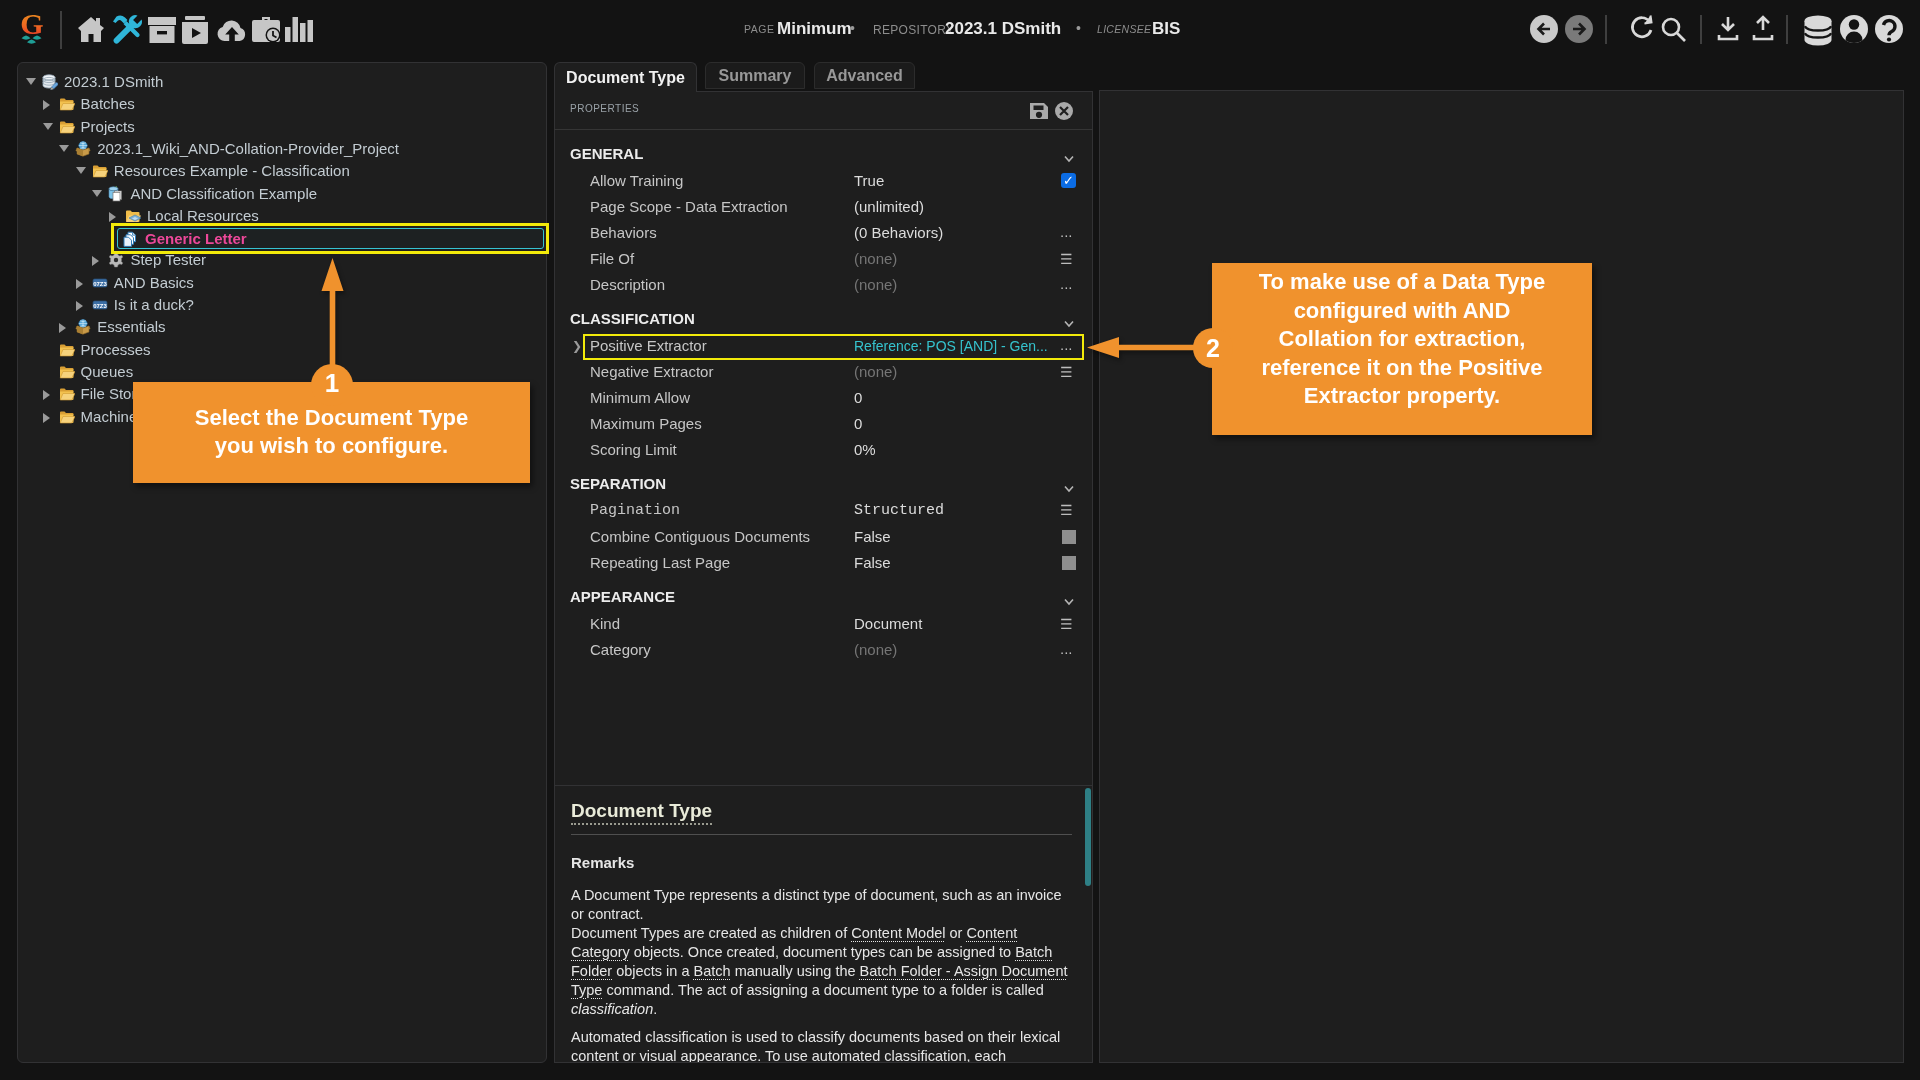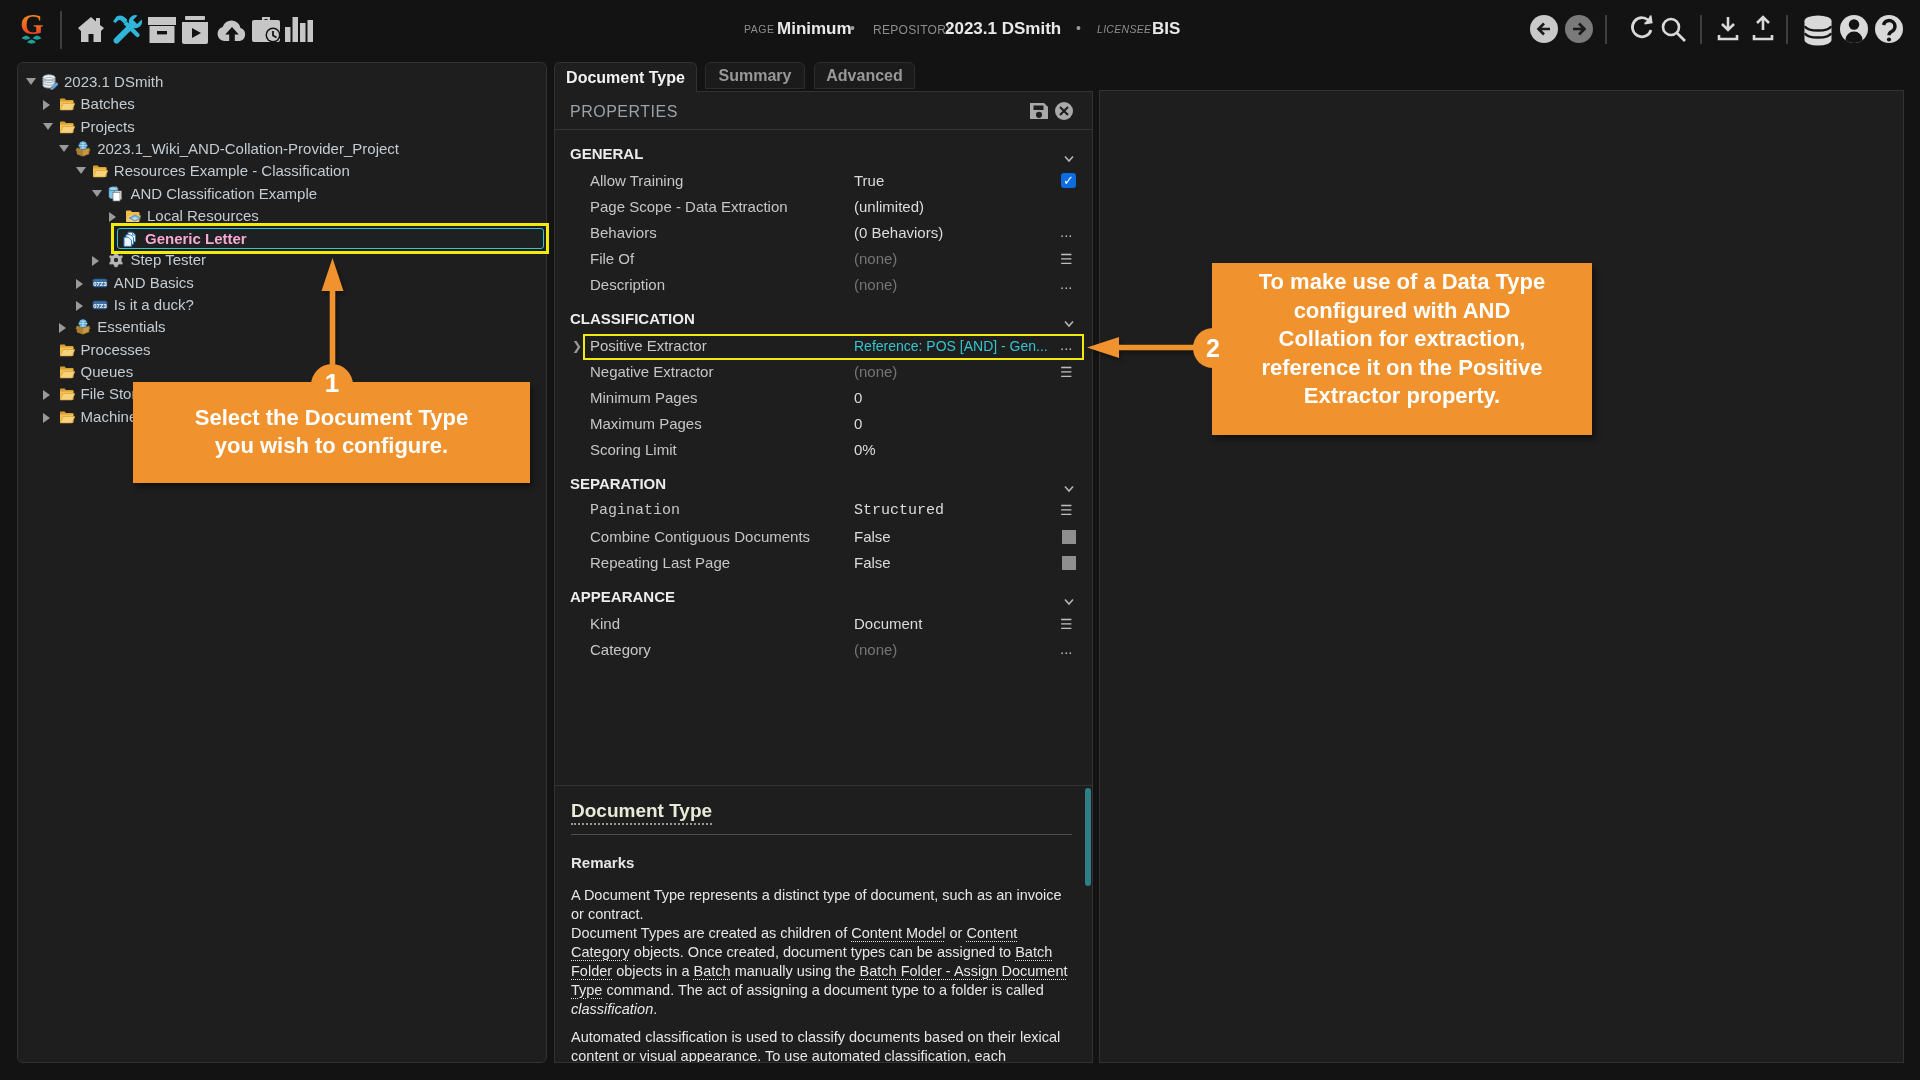--- a/index.html
+++ b/index.html
@@ -335,23 +335,23 @@
 <div class="abs" style="left:111px;top:223px;width:438px;height:31px;border:3px solid #f2ea0a;"></div>
 <div class="abs" style="left:117px;top:228px;width:427px;height:21px;border:1px solid #35c3d2;border-radius:3px;background:#1d2122;"></div>
 <div class="abs" style="left:122px;top:231px;width:16px;height:16px;" id="gl-icon"><svg width="16" height="16" viewBox="0 0 16 16">
       <g stroke="#2e7bb5" stroke-width="1" fill="#ffffff">
         <path d="M6 1.2 h4.5 l3 3 v6.5 h-7.5 Z"></path>
         <path d="M4 3.8 h4.5 l3 3 v6.5 h-7.5 Z"></path>
         <path d="M2 6.2 h4.5 l3 3 v6.2 h-7.5 Z" fill="#eaf3fa"></path>
       </g>
       <path d="M10.5 1.2 v3 h3" fill="#cfe4f2" stroke="#2e7bb5" stroke-width="0.8"></path>
     </svg></div>
-<div class="abs" style="left:145px;top:228px;height:40px;line-height:22px;font-size:15px;font-weight:bold;color:#f9a8d4;">Generic Letter</div>
-
-<div class="abs" style="left:570px;top:103px;font-size:16px;color:#9aa2a8;letter-spacing:0.5px;">PROPERTIES</div>
+<div class="abs" style="left:145px;top:228px;height:40px;line-height:22px;font-size:15px;font-weight:bold;color:#ec4899;">Generic Letter</div>
+
+<div class="abs" style="left:570px;top:103px;font-size:10px;color:#9aa2a8;letter-spacing:0.5px;">PROPERTIES</div>
 <div class="abs" id="saveicon" style="left:1030px;top:101px;"><svg width="46" height="20" viewBox="0 0 46 20">
 <path d="M0 2 h14 l4 4 v12 h-18 Z" fill="#a9a9a9"></path>
       <rect x="3.5" y="4.5" width="10" height="4.5" fill="#1e1e1e"></rect>
       <circle cx="9" cy="13.8" r="3.1" fill="#1e1e1e"></circle>
 <g>
         <circle cx="34" cy="10" r="9" fill="#a9a9a9"></circle>
         <path d="M30 6 L38 14 M38 6 L30 14" stroke="#1e1e1e" stroke-width="2.2"></path>
       </g>
     </svg></div>
 <div class="abs" style="left:554px;top:129px;width:539px;height:1px;background:#353535;"></div>
@@ -397,21 +397,21 @@
       <span class="plabel">Positive Extractor</span>
       <span class="pvalue" style="color:#35c3ce;font-size:14px;">Reference: POS [AND] - Gen...</span>
       <span class="picon" style="top:-1px;">...</span>
     </div>
     <div class="prow" style="top:359px;">
       <span class="plabel">Negative Extractor</span>
       <span class="pvalue pnone" style="">(none)</span>
       <span class="picon" style="font-size:14px;">☰</span>
     </div>
     <div class="prow" style="top:385px;">
-      <span class="plabel">Minimum Pages</span>
+      <span class="plabel">Minimum Allow</span>
       <span class="pvalue" style="">0</span>
     </div>
     <div class="prow" style="top:411px;">
       <span class="plabel">Maximum Pages</span>
       <span class="pvalue" style="">0</span>
     </div>
     <div class="prow" style="top:437px;">
       <span class="plabel">Scoring Limit</span>
       <span class="pvalue" style="">0%</span>
     </div>

